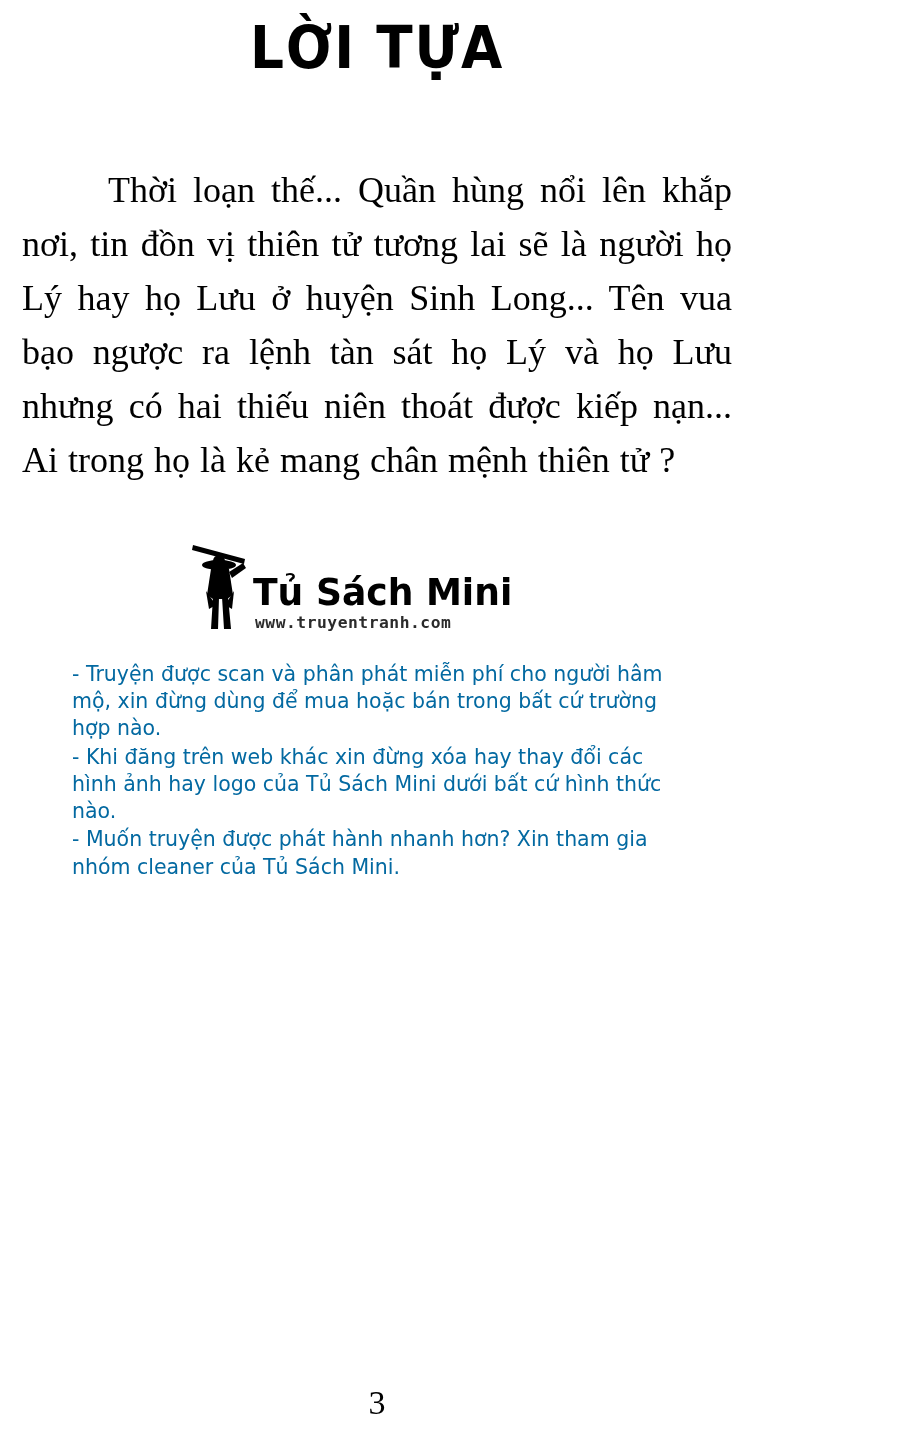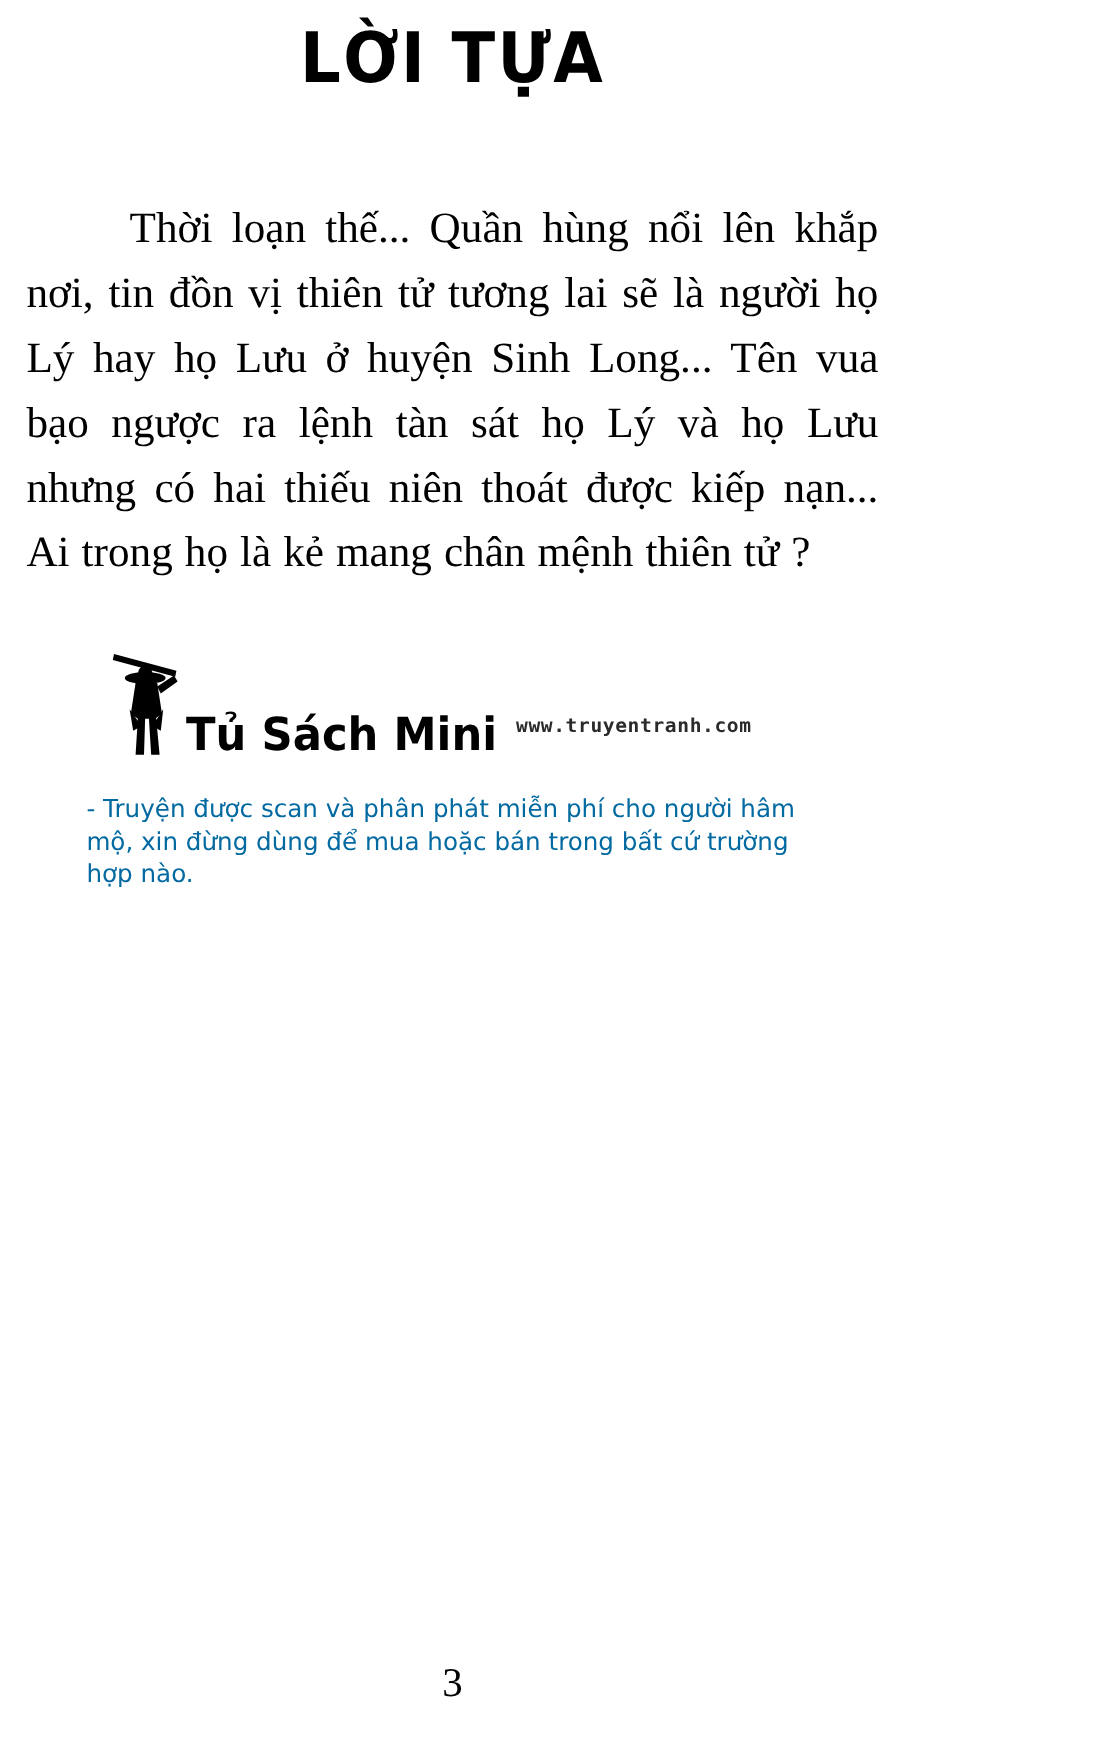--- a/index.html
+++ b/index.html
@@ -64,21 +64,21 @@
   .logo-figure {
     width: 62px;
     height: 92px;
     position: relative;
     margin-right: 2px;
   }
   .logo-figure svg { display: block; }
 
   .logo-textblock {
     display: flex;
-    flex-direction: row;
+    flex-direction: column;
     align-items: flex-start;
     line-height: 1;
   }
   .logo-name {
     font-family: "DejaVu Sans", sans-serif;
     font-weight: 700;
     font-size: 38px;
     letter-spacing: 0px;
     transform: scaleX(0.95);
     transform-origin: left bottom;
@@ -153,17 +153,19 @@
       </svg>
     </div>
     <div class="logo-textblock">
       <div class="logo-name">Tủ Sách Mini</div>
       <div class="logo-url">www.truyentranh.com</div>
     </div>
   </div>
 
   <div class="notes">
     <p class="note-line">- Truyện được scan và phân phát miễn phí cho người hâm mộ, xin đừng dùng để mua hoặc bán trong bất cứ trường hợp nào.</p>
+    <p class="note-line">- Khi đăng trên web khác xin đừng xóa hay thay đổi các hình ảnh hay logo của Tủ Sách Mini dưới bất cứ hình thức nào.</p>
+    <p class="note-line">- Muốn truyện được phát hành nhanh hơn? Xin tham gia nhóm cleaner của Tủ Sách Mini.</p>
   </div>
 
   <div class="page-number">3</div>
 
 </div>
 
 </body></html>

